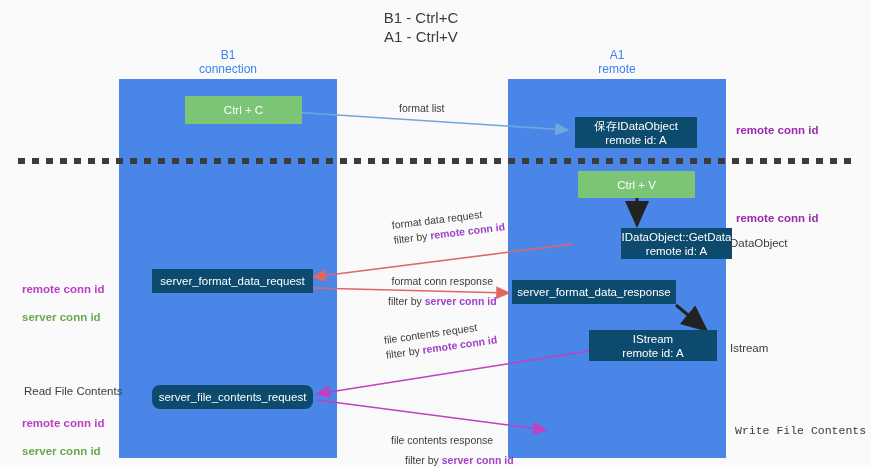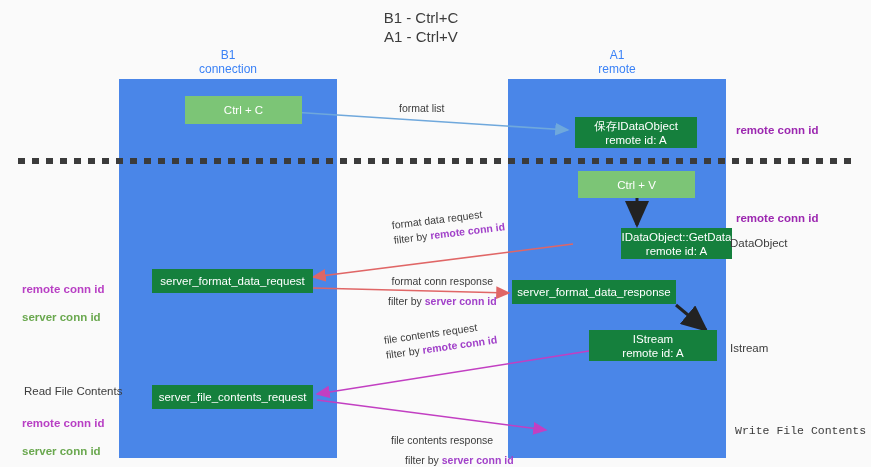--- a/index.html
+++ b/index.html
@@ -44,21 +44,21 @@
     align-items: center;
     justify-content: center;
     text-align: center;
     color: #ffffff;
     font-size: 11.5px;
     line-height: 14px;
     white-space: pre-line;
     box-sizing: border-box;
   }
   .node.green { background: #7cc576; }
-  .node.orange { background: #15803d; }
+  .node.orange { background: #0c4a6e; }
   .sidelabel {
     position: absolute;
     font-size: 11.5px;
     line-height: 14px;
     color: #3c3c3c;
     white-space: pre-line;
   }
   .sidelabel.purple { color: #9c27b0; font-weight: bold; }
   .sidelabel.dual {
     font-weight: bold;
@@ -140,21 +140,21 @@
   <div class="node orange" style="left:573px; top:228px; width:111px; height:31px;margin-left:48px;">IDataObject::GetData
 remote id: A</div>
 
   <div class="node orange" style="left:152px; top:269px; width:161px; height:24px;">server_format_data_request</div>
 
   <div class="node orange" style="left:512px; top:280px; width:164px; height:24px;text-align:right;">server_format_data_response</div>
 
   <div class="node orange" style="left:589px; top:330px; width:128px; height:31px;">IStream
 remote id: A</div>
 
-  <div class="node orange" style="left:152px; top:385px; width:161px; height:24px;">server_file_contents_request</div>
+  <div class="node orange" style="left:152px; top:385px; width:161px; height:24px;border-radius:8px;">server_file_contents_request</div>
 
 
   <div class="sidelabel purple" style="left:736px; top:123px;">remote conn id</div>
 
   <div class="sidelabel purple" style="left:736px; top:211px;">remote conn id</div>
 
   <div class="sidelabel" style="left:730px; top:236px;">DataObject</div>
 
   <div class="sidelabel" style="left:730px; top:341px;">Istream</div>
 

